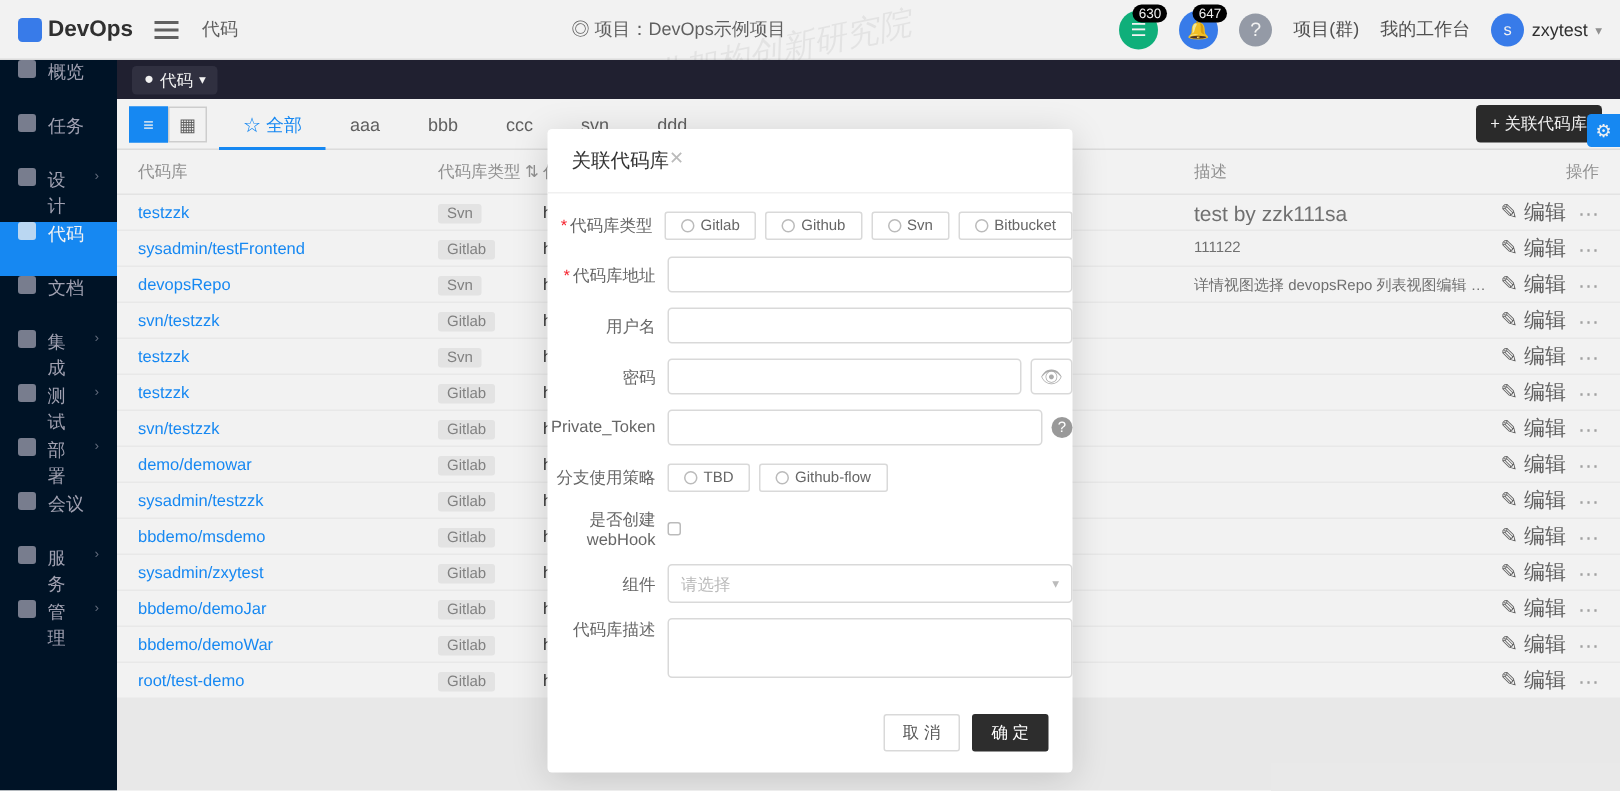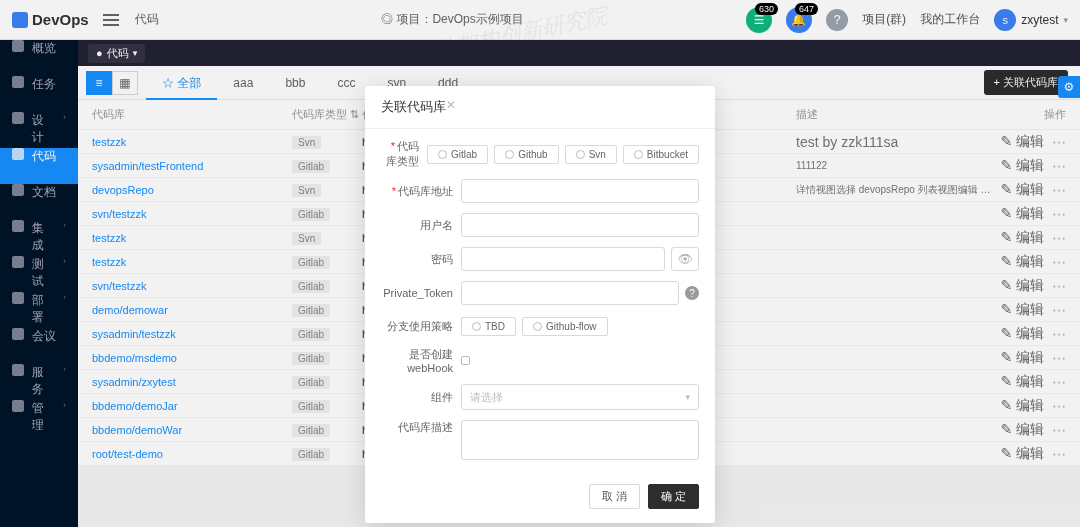--- a/index.html
+++ b/index.html
@@ -42,21 +42,21 @@
 .trow .c1{color:#1890ff;cursor:pointer;}
 .tag{background:#f0f0f0;color:#888;font-size:10px;padding:1px 6px;border-radius:2px;}
 .op{color:#666;font-size:14px;display:flex;gap:8px;align-items:center;justify-content:flex-end;}
 .op .dots{color:#aaa;}
 .side-btn{position:absolute;right:0;top:36px;width:22px;height:22px;background:#1890ff;border-radius:3px 0 0 3px;display:flex;align-items:center;justify-content:center;color:#fff;}
 .mask{position:absolute;inset:0;background:rgba(0,0,0,.05);}
 .modal{position:absolute;left:365px;top:86px;width:350px;background:#fff;border-radius:3px;box-shadow:0 4px 24px rgba(0,0,0,.15);}
 .m-head{padding:12px 16px;border-bottom:1px solid #f0f0f0;display:flex;justify-content:flex-start;}
 .m-title{font-size:13px;color:#333;}
 .m-close{color:#bbb;cursor:pointer;}
-.m-body{padding:10px 16px 4px;}
+.m-body{padding:10px 0 4px;}
 .frow{display:flex;align-items:center;margin-bottom:10px;min-height:22px;}
 .flabel{width:80px;text-align:right;font-size:11px;color:#666;padding-right:8px;}
 .flabel .req{color:#f5222d;margin-right:2px;}
 .fctrl{flex:1;display:flex;gap:6px;align-items:center;}
 .radio-b{border:1px solid #d9d9d9;border-radius:2px;padding:3px 10px;font-size:10px;color:#666;display:flex;align-items:center;gap:4px;cursor:pointer;}
 .radio-dot{width:9px;height:9px;border:1px solid #bbb;border-radius:50%;}
 .inp{flex:1;height:24px;border:1px solid #d9d9d9;border-radius:3px;padding:0 6px;font-size:11px;}
 .pwd-tgl{width:28px;height:24px;border:1px solid #d9d9d9;border-radius:3px;display:flex;align-items:center;justify-content:center;color:#aaa;}
 .qmark{width:14px;height:14px;border-radius:50%;background:#999;color:#fff;font-size:10px;display:flex;align-items:center;justify-content:center;}
 .sel{flex:1;height:26px;border:1px solid #d9d9d9;border-radius:3px;padding:0 8px;font-size:11px;color:#bbb;display:flex;align-items:center;justify-content:space-between;gap:12px;}

